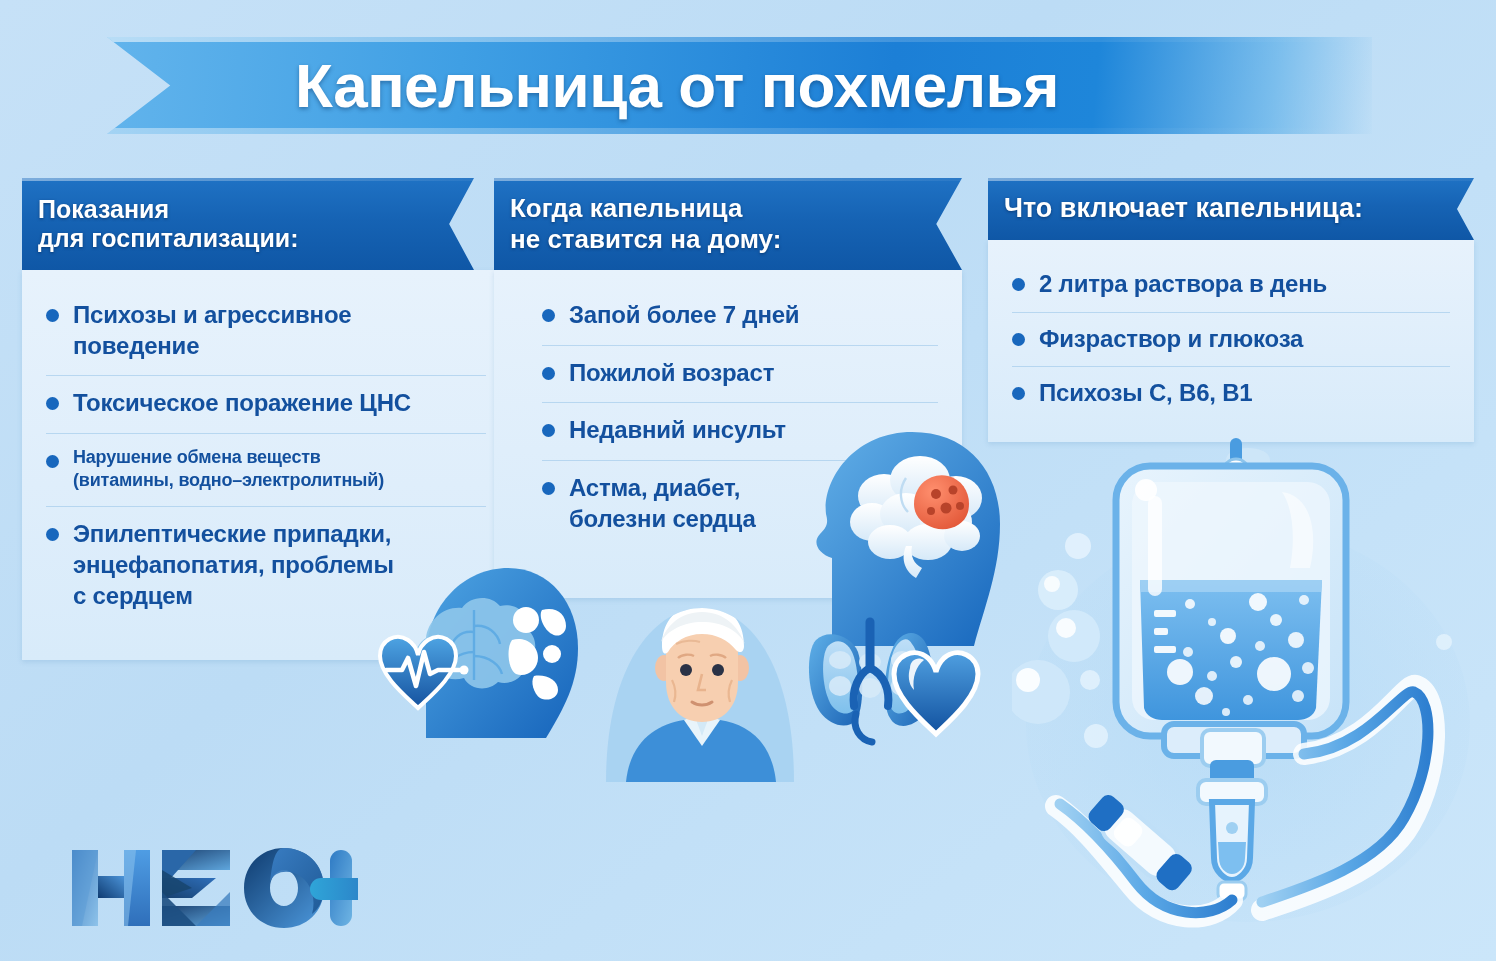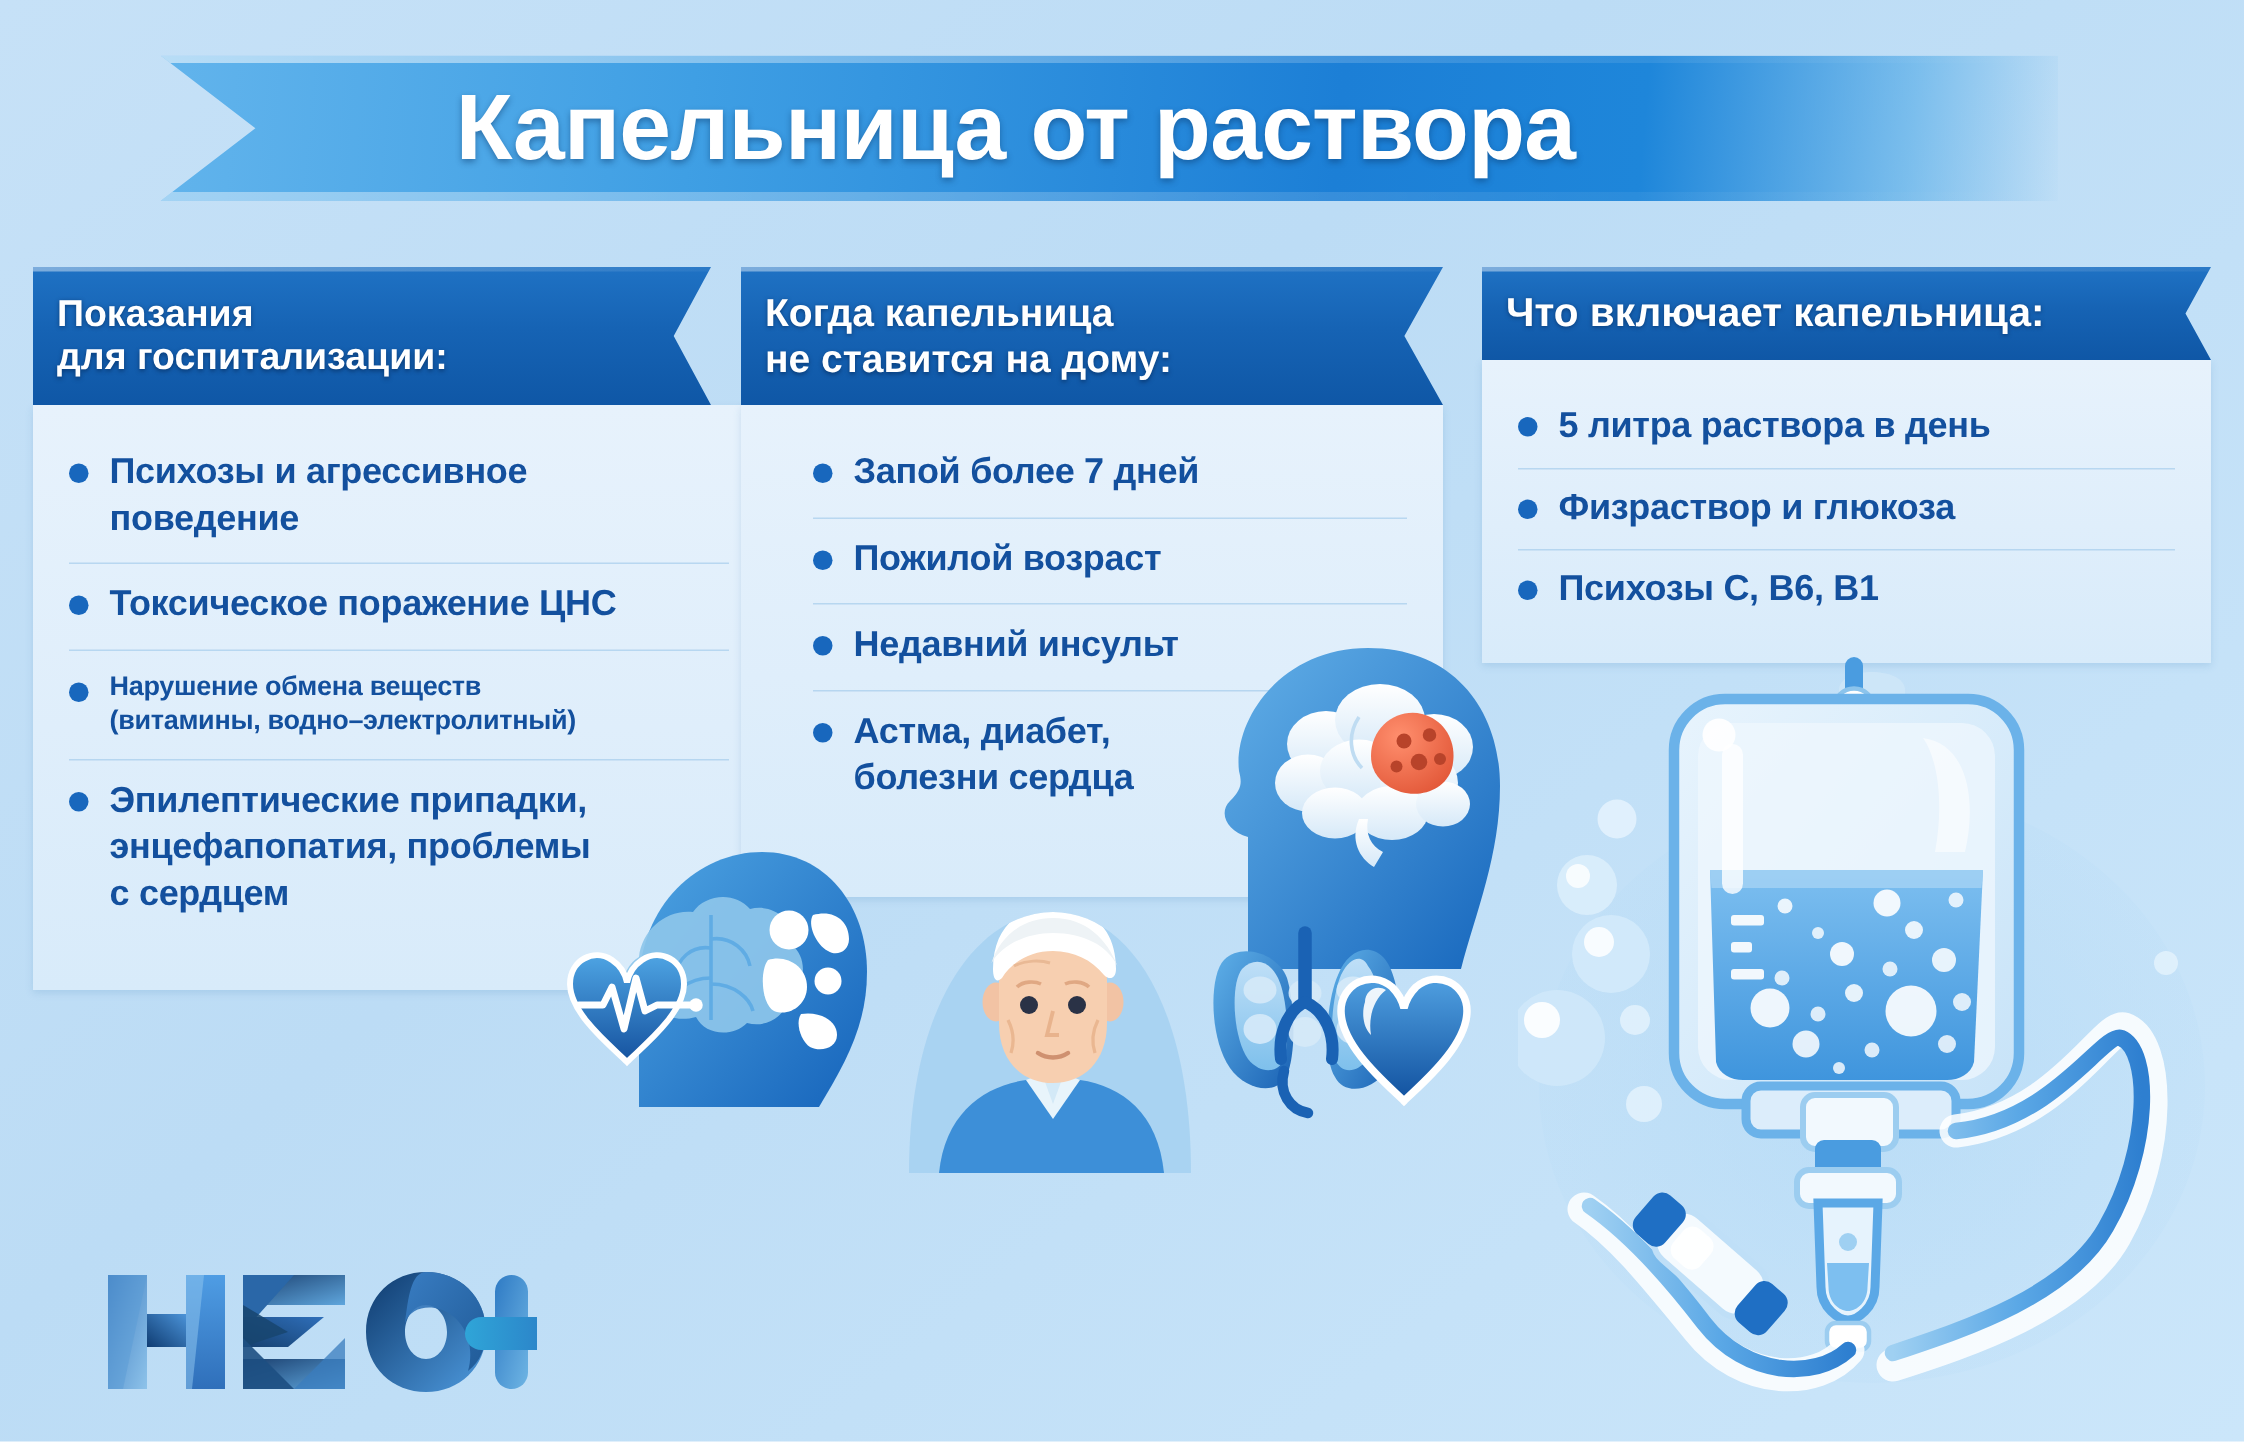--- a/index.html
+++ b/index.html
@@ -95,21 +95,21 @@
   
   #logo{ position:absolute; left:58px; top:836px; width:300px; height:104px; }
 </style>
 </head>
 <body>
 
 <div class="title-banner">
   <div class="sheen"></div>
   <div class="sheen-b"></div>
 </div>
-<div class="title-text" style="left:107px;top:37px;">Капельница от раствора</div>
+<div class="title-text" style="left:107px;top:37px;">Капельница от похмелья</div>
 
 <div class="col" id="col1">
   <div class="col-head notch">
     <div class="hl"></div>
     <span style="white-space:pre-line">Показания
 для госпитализации:</span>
   </div>
   <div class="col-body">
     <div class="bullet-row">
       <span class="dot"></span>
@@ -162,21 +162,21 @@
 </div>
 
 <div class="col" id="col3">
   <div class="col-head notch-sm">
     <div class="hl"></div>
     <span style="white-space:pre-line">Что включает капельница:</span>
   </div>
   <div class="col-body">
     <div class="bullet-row">
       <span class="dot"></span>
-      <span class="bullet-text">5 литра раствора в день</span>
+      <span class="bullet-text">2 литра раствора в день</span>
     </div>
     <div class="bullet-row">
       <span class="dot"></span>
       <span class="bullet-text">Физраствор и глюкоза</span>
     </div>
     <div class="bullet-row">
       <span class="dot"></span>
       <span class="bullet-text">Психозы С, В6, В1</span>
     </div>
   </div>

